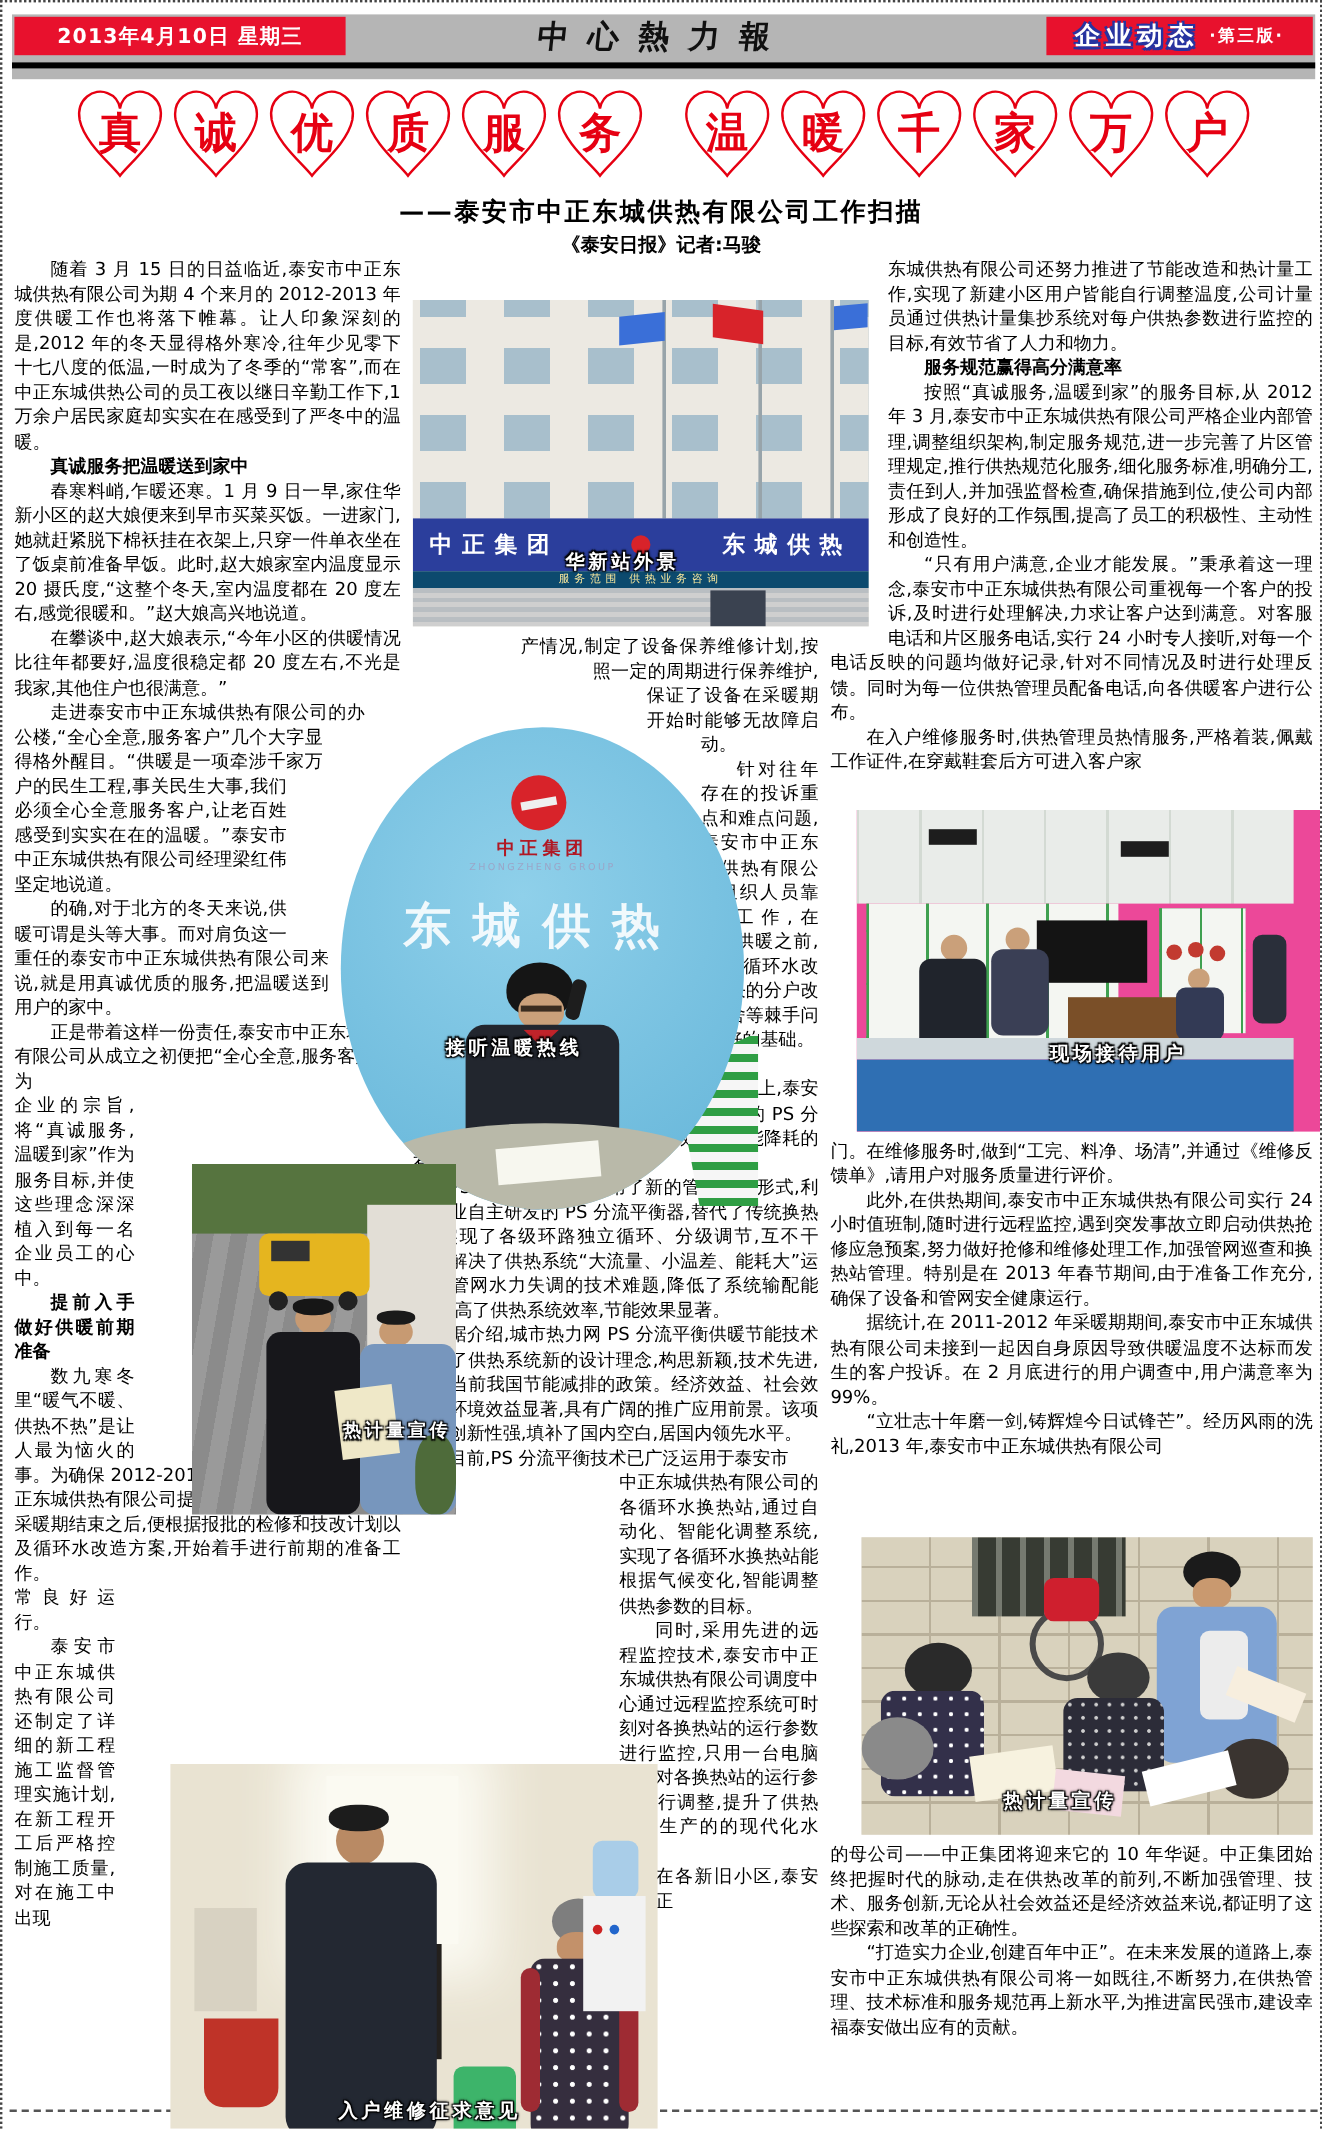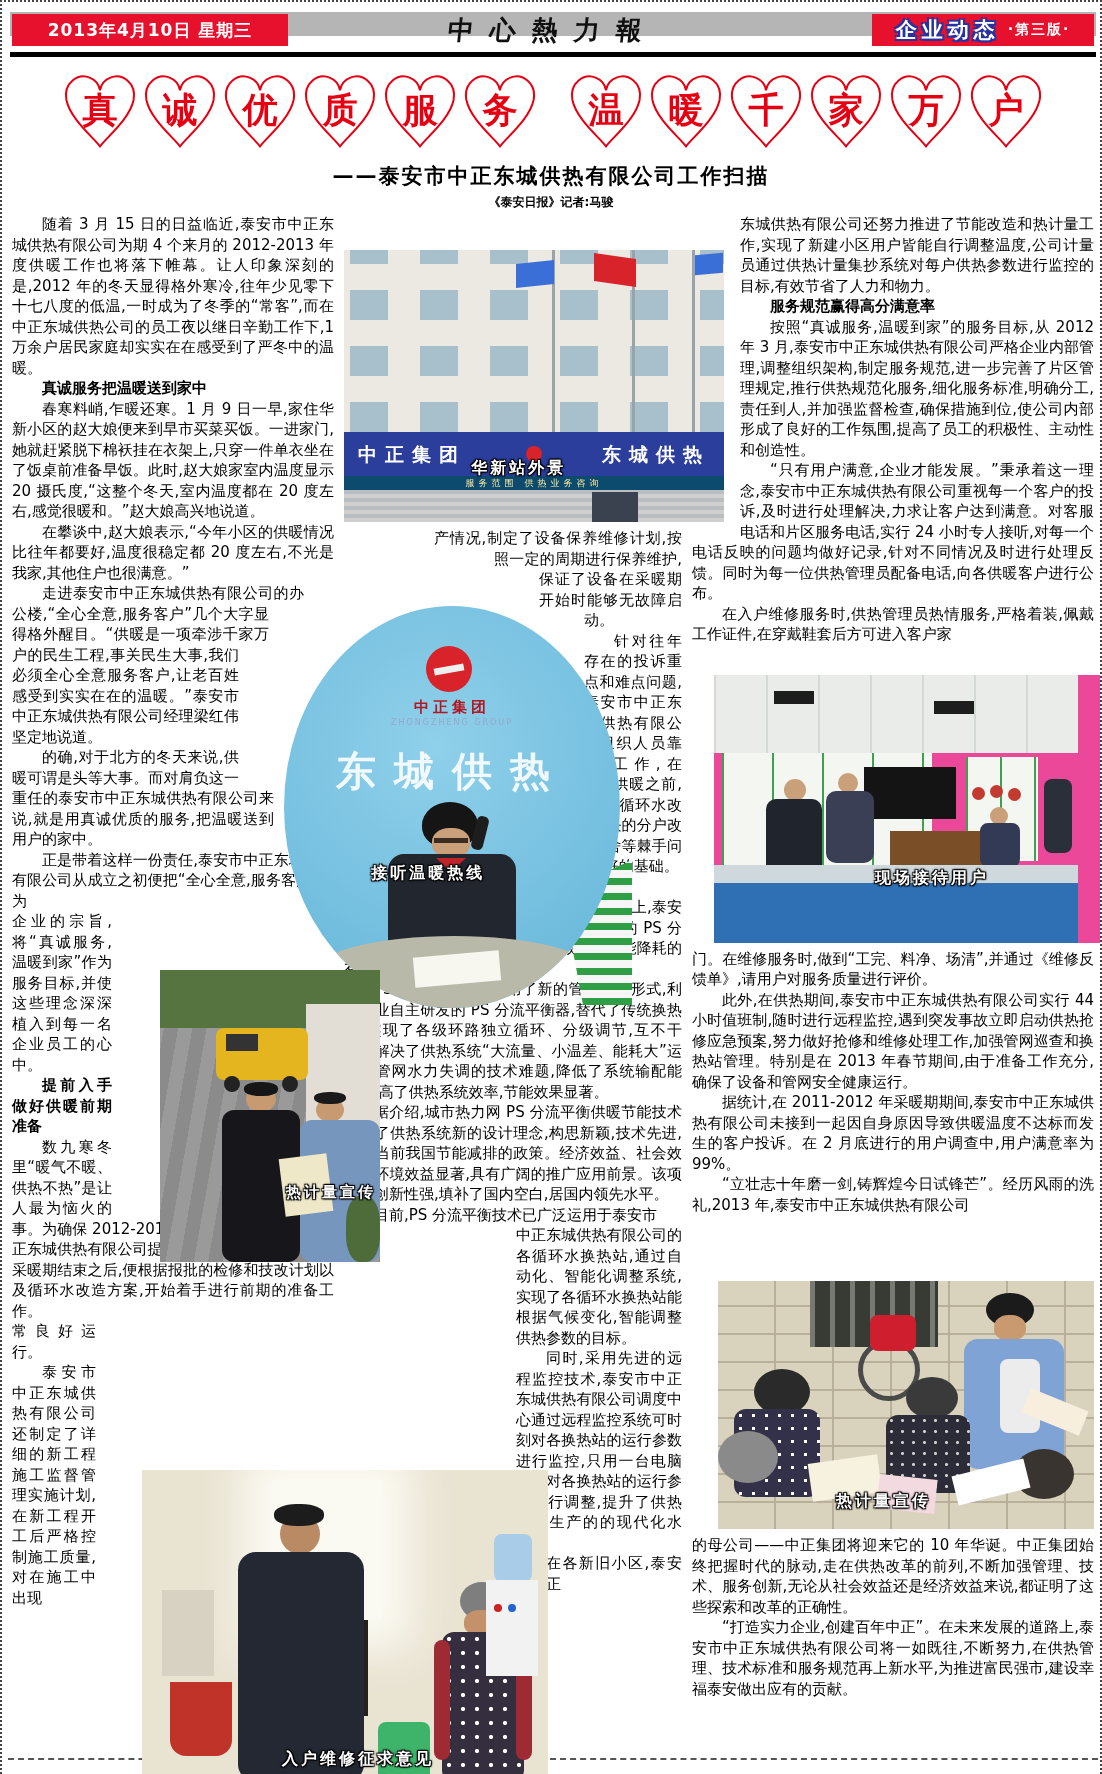--- a/index.html
+++ b/index.html
@@ -1,37 +1,37 @@
 <!DOCTYPE html>
 <html><head>
 <meta charset="utf-8">
 <style>
   html,body{margin:0;padding:0;background:#fff}
   .page{position:relative;width:1102px;height:1774px;background:#fff;overflow:hidden;
         font-family:"DejaVu Sans",sans-serif;color:#000;box-sizing:border-box;
         border-left:2px dotted #444;border-right:2px dotted #444;border-top:2px dotted #444}
   
-  .masthead{position:absolute;left:8px;top:10px;width:1086px;height:24px;background:#b5b5b5}
+  .masthead{position:absolute;left:8px;top:10px;width:1086px;height:54px;background:#b5b5b5}
   .datebox{position:absolute;left:2px;top:2px;width:276px;height:32px;background:#e8112d;color:#fff;
            font-weight:bold;font-size:17px;display:flex;align-items:center;justify-content:center;letter-spacing:1px}
   .papertitle{position:absolute;left:0;right:0;top:1px;text-align:center;font-family:"DejaVu Serif",serif;
            font-size:26px;font-weight:bold;letter-spacing:16px;color:#101010;transform:skewX(-6deg)}
   .sectionbox{position:absolute;right:2px;top:2px;width:222px;height:32px;background:#e8112d;
            display:flex;align-items:center;justify-content:center;gap:8px}
   .sectionlabel{color:#fff;font-weight:bold;font-size:21px;letter-spacing:5px;
            text-shadow:-2px -2px 0 #2733a0,2px -2px 0 #2733a0,-2px 2px 0 #2733a0,2px 2px 0 #2733a0,0 2px 0 #2733a0,2px 0 0 #2733a0}
   .pageno{color:#fff;font-size:14px;font-weight:bold;letter-spacing:2px}
   .rule{position:absolute;left:8px;top:50px;width:1086px;height:5px;background:#000}
   
   .headline{position:absolute;left:30px;top:64px;width:1042px;height:92px;display:flex;justify-content:center;align-items:center}
   .heart{width:80px;height:90px;display:inline-block}
   .heart svg{width:100%;height:100%}
   .hgap{display:inline-block;width:26px}
   .subtitle{position:absolute;left:0;top:160px;width:100%;text-align:center;font-size:21px;font-weight:bold;letter-spacing:2px}
-  .byline{position:absolute;left:0;top:192px;width:100%;text-align:center;font-size:12px;font-weight:bold}
+  .byline{position:absolute;left:0;top:192px;width:100%;text-align:center;font-size:16px;font-weight:bold}
   
   .col{position:absolute;top:212px;bottom:16px;font-size:15px;line-height:20.5px;text-align:justify}
   .c1{left:10px;width:322px}
   .c2{left:342px;width:338px}
   .c3{left:690px;width:402px}
   .col p{margin:0;text-indent:2em}
   p.cont{text-indent:0}
   p.sub{font-weight:bold}
   .spr{float:right;clear:right}
   .spl{float:left;clear:left}
@@ -199,21 +199,21 @@
       <div class="art" style="left:52px;top:124px;width:56px;height:78px;border-radius:10px;background:#20242c"></div>
       <div class="art" style="left:124px;top:98px;width:20px;height:20px;border-radius:50%;background:#caa07a"></div>
       <div class="art" style="left:112px;top:116px;width:48px;height:72px;border-radius:10px;background:#3a3f55"></div>
       <div class="art" style="left:276px;top:132px;width:18px;height:18px;border-radius:50%;background:#caa07a"></div>
       <div class="art" style="left:266px;top:148px;width:40px;height:44px;border-radius:8px;background:#333a55"></div>
       <div class="art" style="left:0;top:190px;width:364px;height:18px;background:#cfd8dc"></div>
       <div class="art" style="left:0;top:208px;width:364px;height:60px;background:#2f6fb3"></div>
       <figcaption class="cap" style="left:50%;bottom:54px;transform:translateX(-50%)">现场接待用户</figcaption>
     </figure>
     <p class="cont">门。在维修服务时,做到“工完、料净、场清”,并通过《维修反馈单》,请用户对服务质量进行评价。</p>
-    <p>此外,在供热期间,泰安市中正东城供热有限公司实行 44 小时值班制,随时进行远程监控,遇到突发事故立即启动供热抢修应急预案,努力做好抢修和维修处理工作,加强管网巡查和换热站管理。特别是在 2013 年春节期间,由于准备工作充分,确保了设备和管网安全健康运行。</p>
+    <p>此外,在供热期间,泰安市中正东城供热有限公司实行 24 小时值班制,随时进行远程监控,遇到突发事故立即启动供热抢修应急预案,努力做好抢修和维修处理工作,加强管网巡查和换热站管理。特别是在 2013 年春节期间,由于准备工作充分,确保了设备和管网安全健康运行。</p>
     <p>据统计,在 2011-2012 年采暖期期间,泰安市中正东城供热有限公司未接到一起因自身原因导致供暖温度不达标而发生的客户投诉。在 2 月底进行的用户调查中,用户满意率为 99%。</p>
     <p>“立壮志十年磨一剑,铸辉煌今日试锋芒”。经历风雨的洗礼,2013 年,泰安市中正东城供热有限公司</p>
 
     <figure class="fig" style="margin:66px 0 6px 26px;width:376px;height:248px;background:#d9d2bd">
       <div class="art" style="left:0;top:0;width:376px;height:248px;background:repeating-linear-gradient(0deg,rgba(0,0,0,0) 0 26px,#b9b09a 26px 28px),repeating-linear-gradient(90deg,rgba(0,0,0,0) 0 56px,#b9b09a 56px 58px)"></div>
       <div class="art" style="left:92px;top:0;width:128px;height:66px;background:repeating-linear-gradient(90deg,#767a70 0 5px,#373b33 5px 20px)"></div>
       <div class="art" style="left:140px;top:58px;width:52px;height:52px;border:5px solid #4a4a4a;border-radius:50%;background:rgba(0,0,0,0)"></div>
       <div class="art" style="left:152px;top:34px;width:46px;height:36px;border-radius:8px;background:#cf1f2e"></div>
       <div class="art" style="left:268px;top:12px;width:48px;height:34px;border-radius:50%;background:#1b1b1b"></div>
       <div class="art" style="left:276px;top:34px;width:32px;height:26px;border-radius:45%;background:#c9996f"></div>

